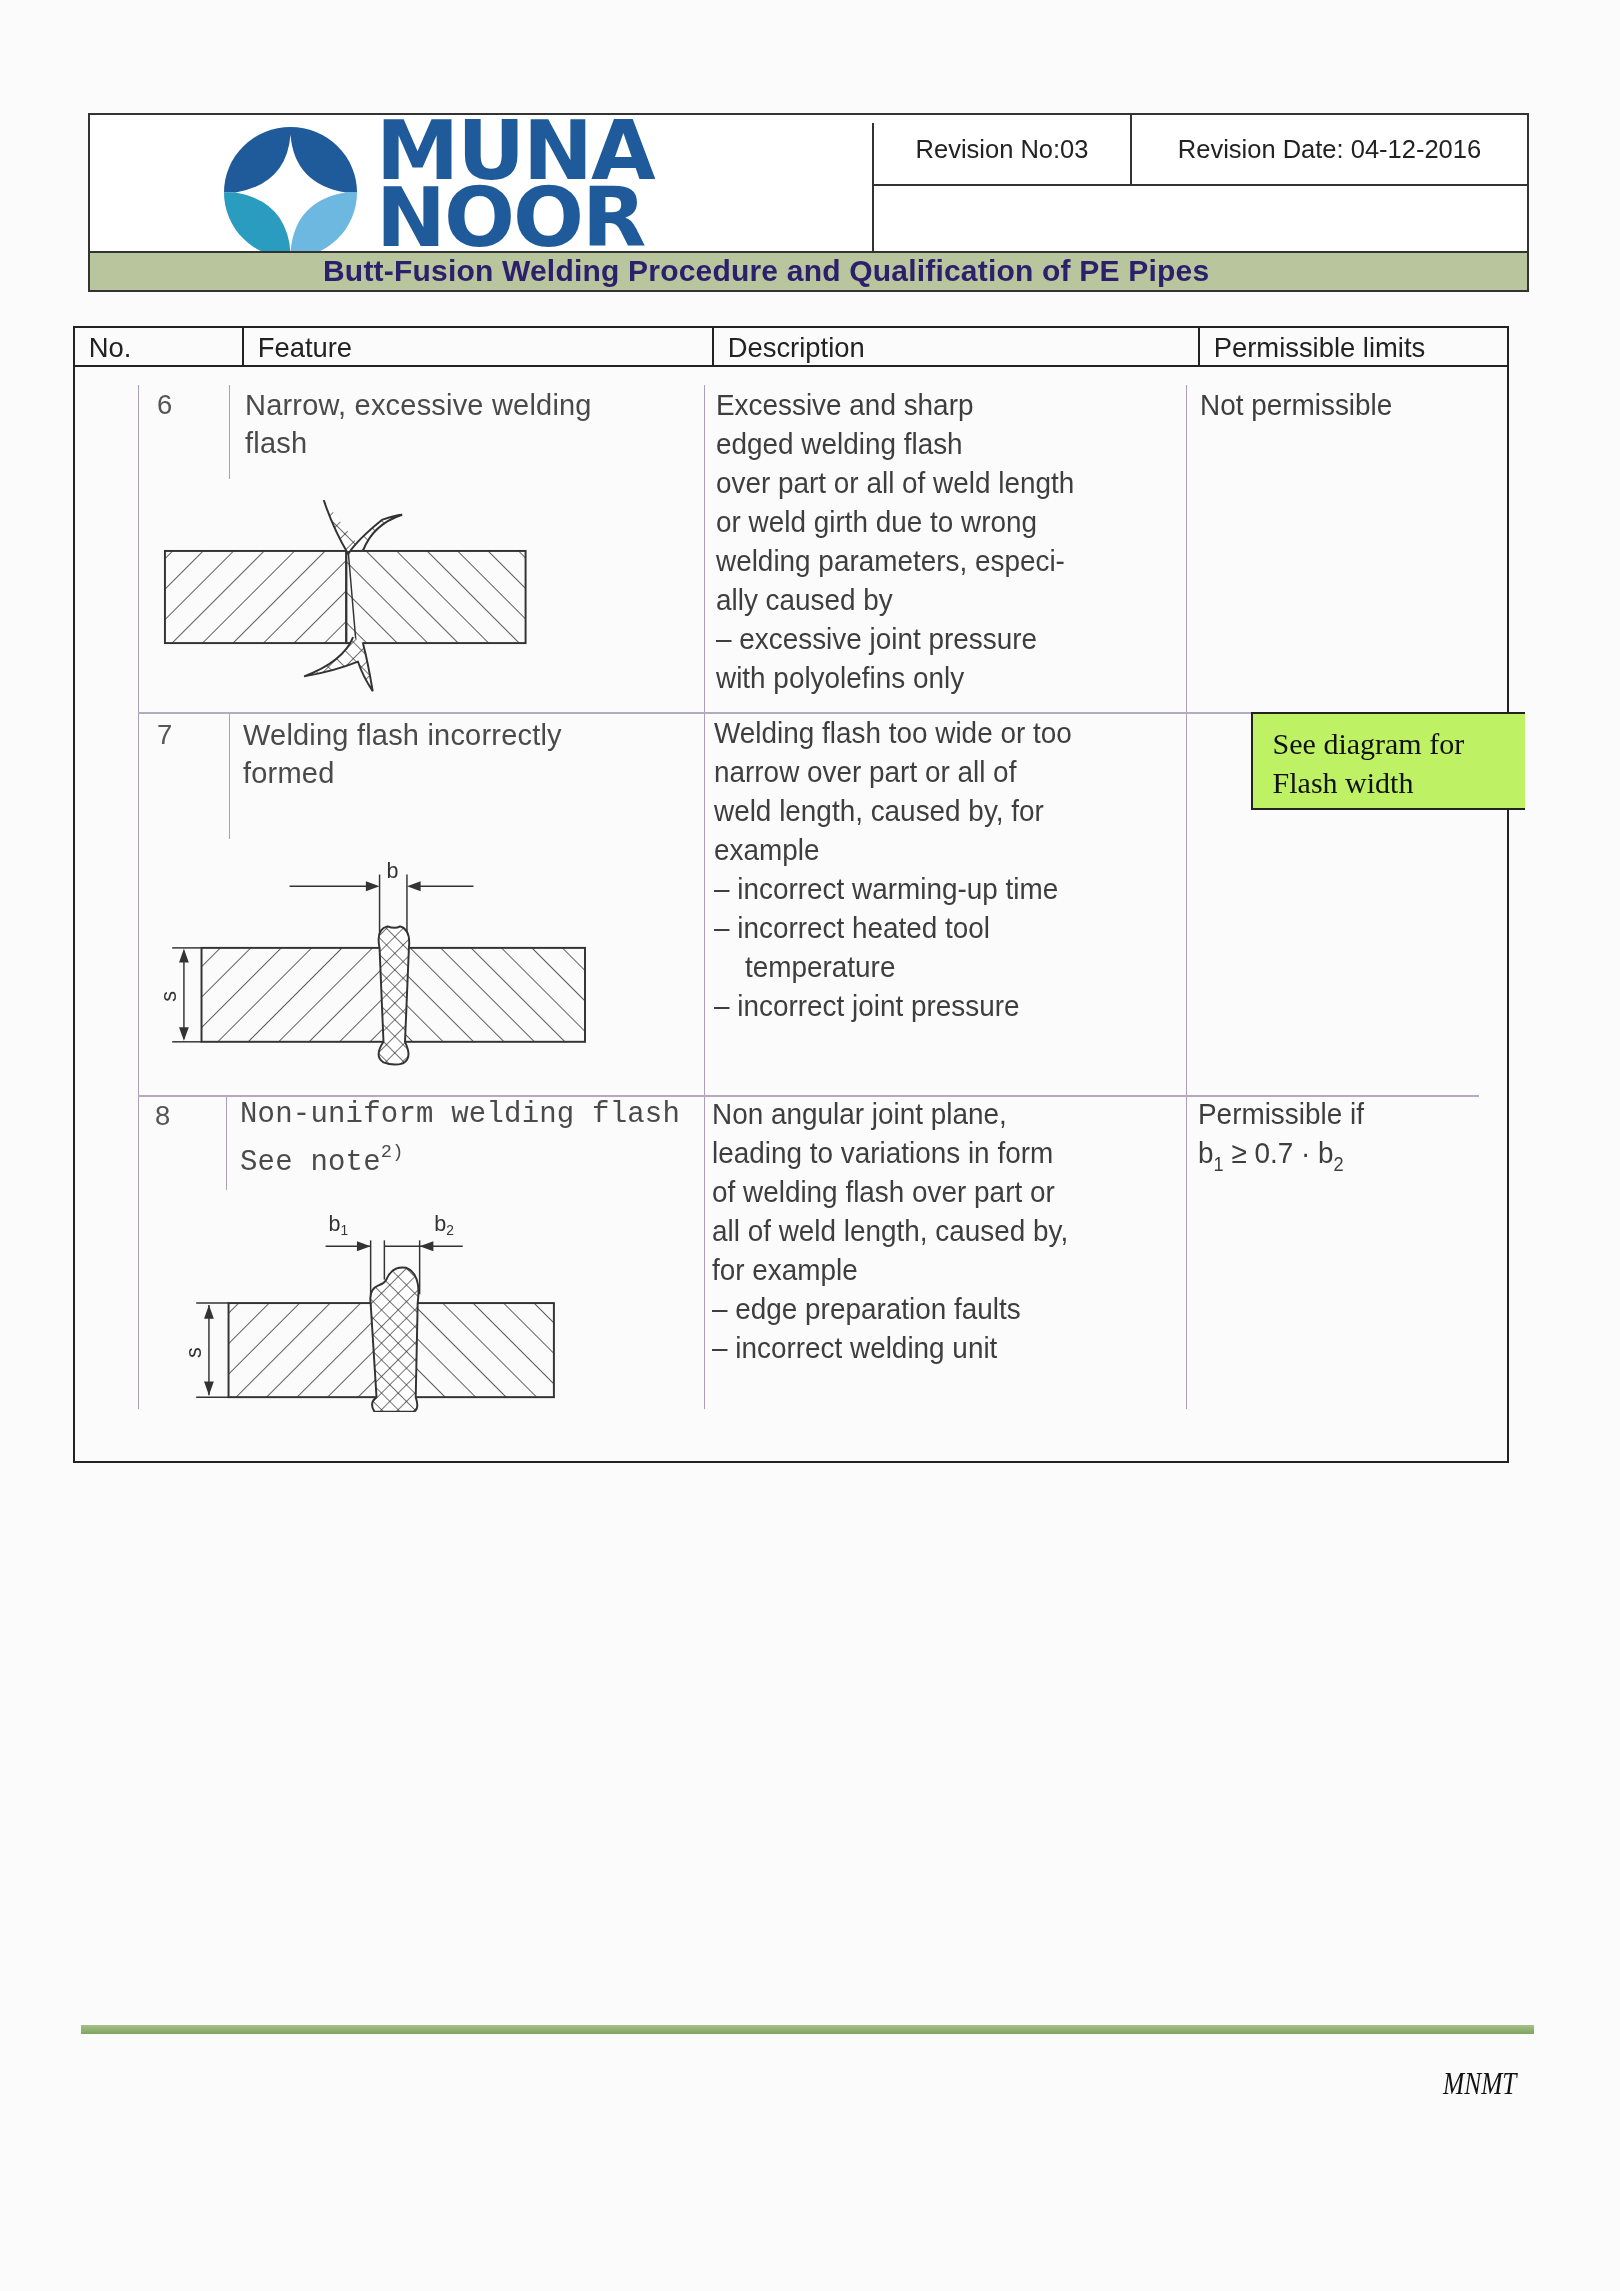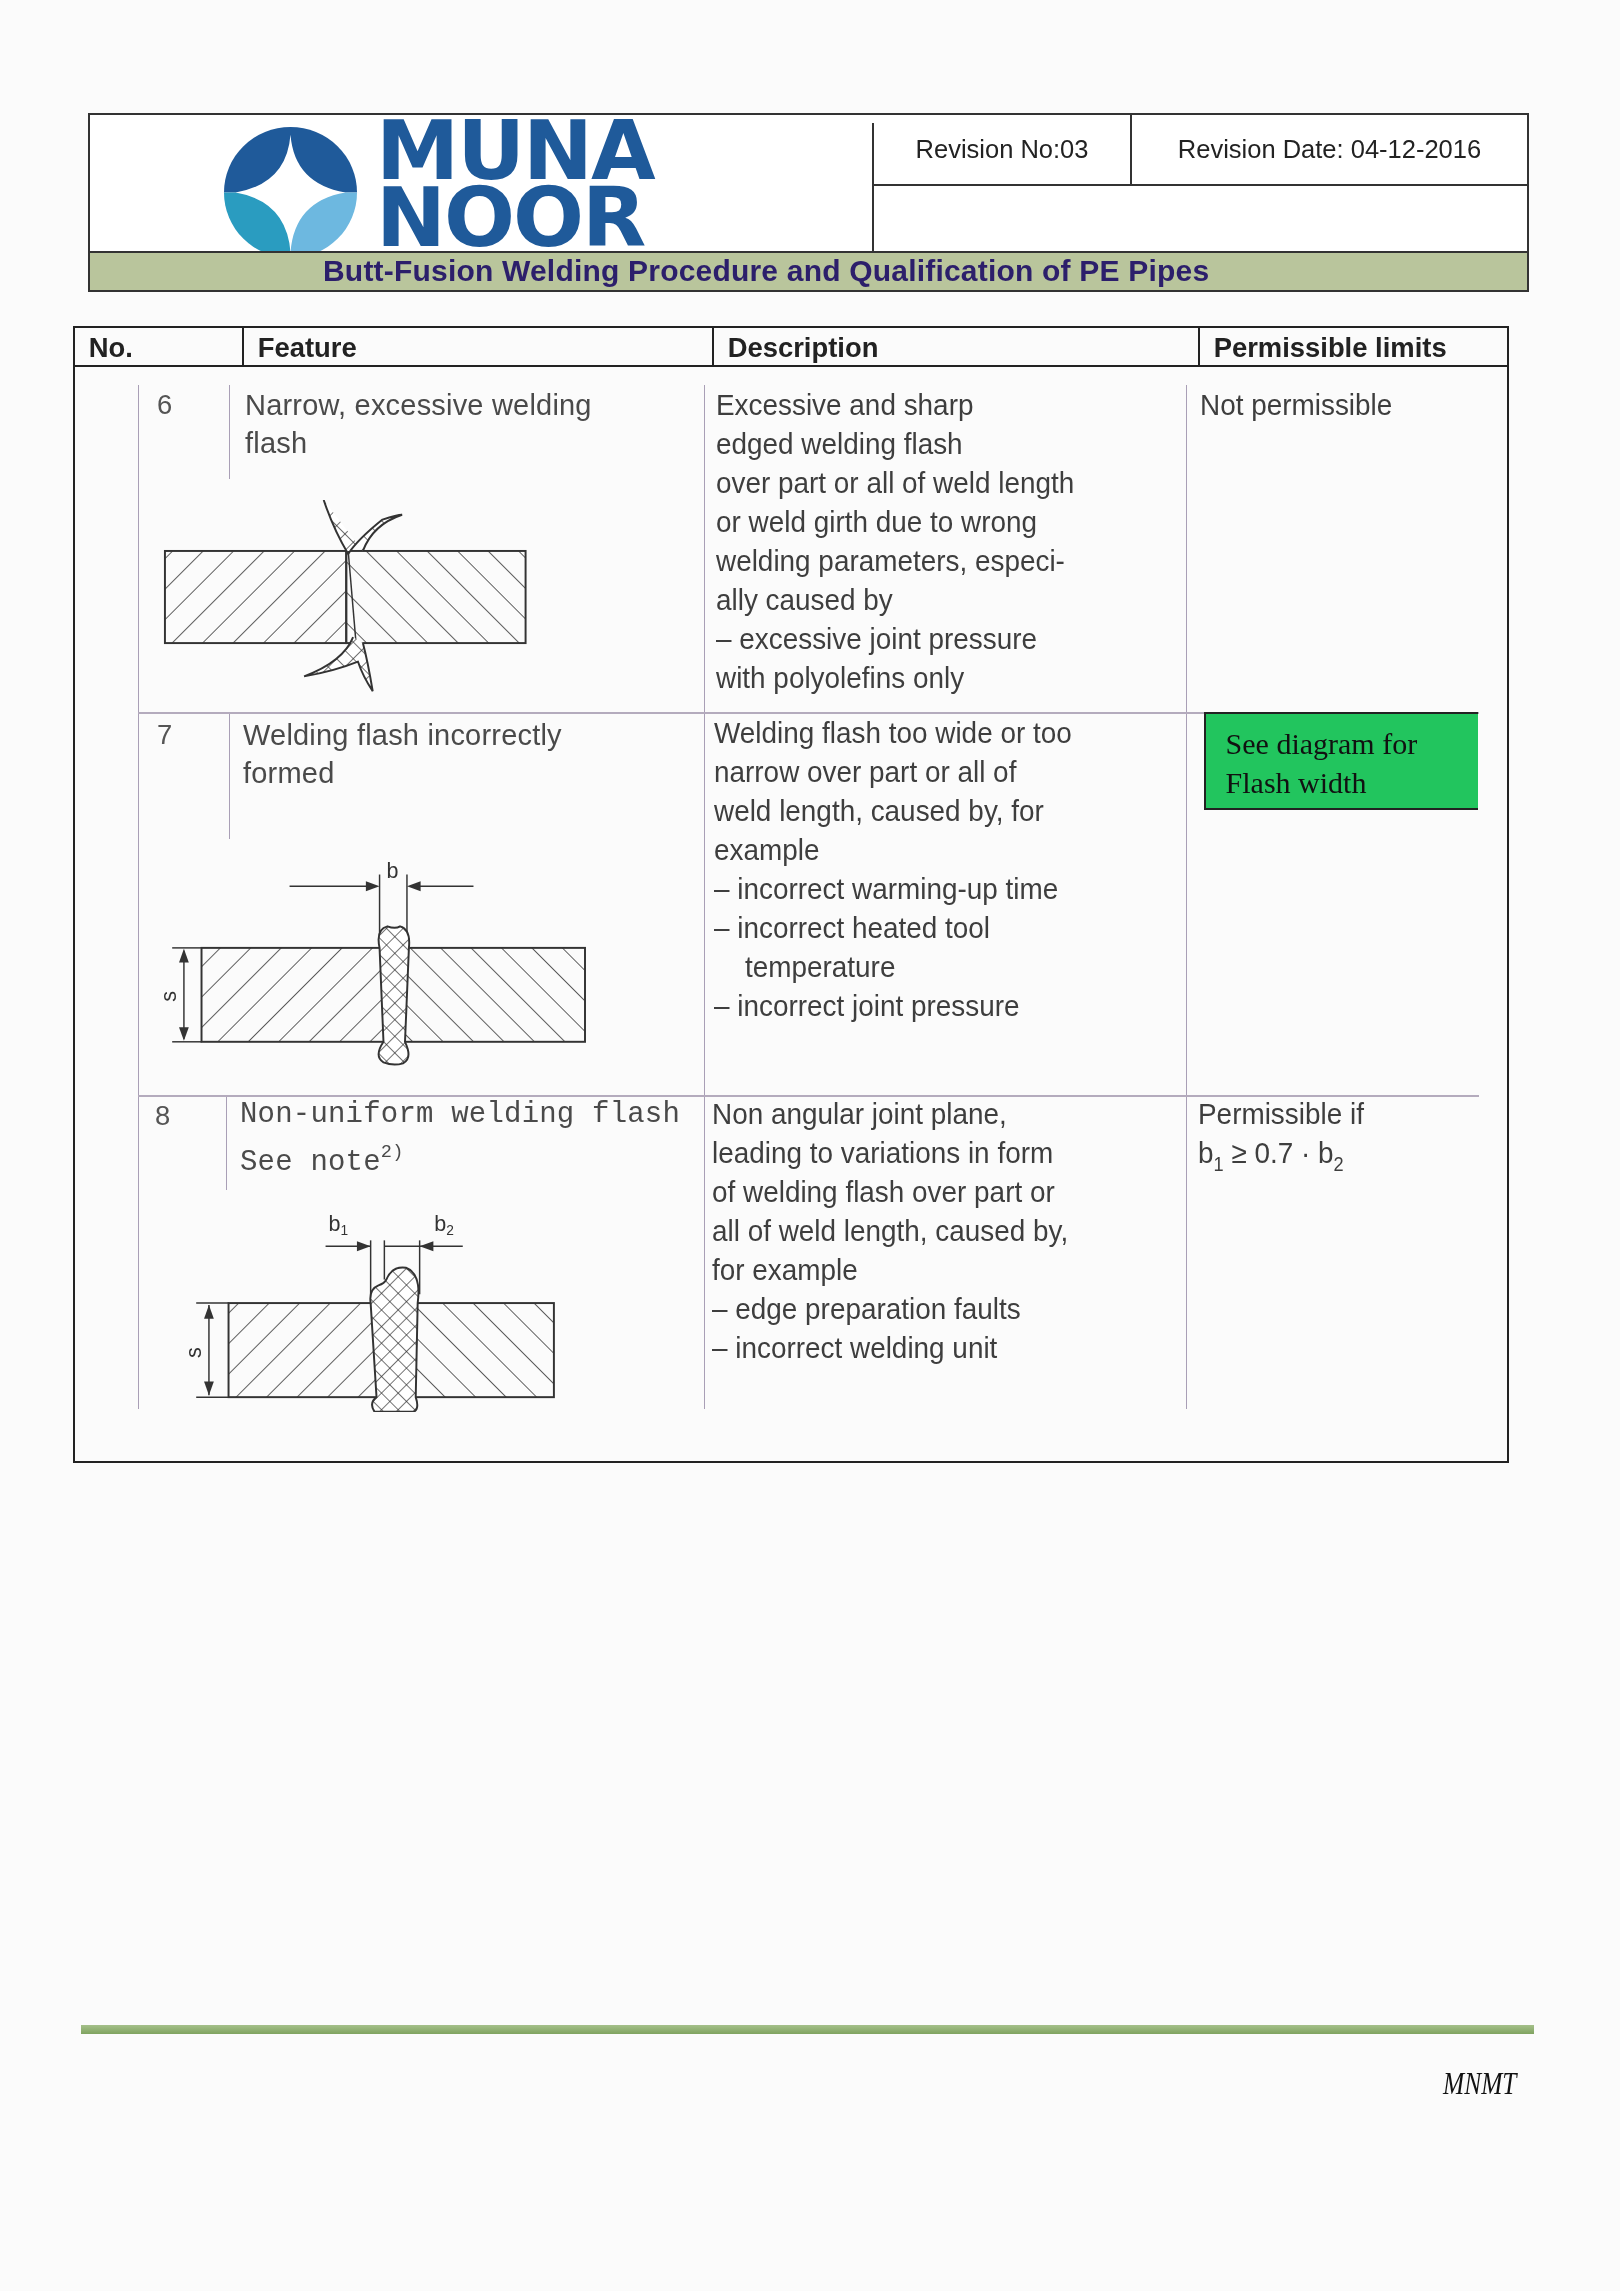--- a/index.html
+++ b/index.html
@@ -16,35 +16,35 @@
   .logo-mark { left: 132px; top: 2px; width: 137px; height: 135px; }
   .logo-word { left: 286px; top: -5.9px; font-family: "DejaVu Sans", sans-serif; font-weight: bold; color: #1f5a9a; font-size: 82px; line-height: 67px; letter-spacing: -2px; transform: scaleX(1.02); transform-origin: left top; }
   .rev-no { left: 784px; top: 0; width: 258px; height: 71px; border-right: 2px solid #333; border-bottom: 2px solid #333; box-sizing: border-box; display: flex; align-items: center; justify-content: center; font-size: 25.5px; color: #222; }
   .rev-date { left: 1042px; top: 0; width: 395px; height: 71px; border-bottom: 2px solid #333; box-sizing: border-box; display: flex; align-items: center; justify-content: center; font-size: 25.5px; color: #222; }
   .page-no { left: 784px; top: 71px; width: 653px; height: 66px; display: flex; align-items: center; justify-content: center; font-size: 25.5px; color: #222; }
   .banner { left: 0; top: 136px; width: 1437px; height: 39px; background: #b9c59c; border-top: 2px solid #333; box-sizing: border-box; }
   .banner-text { left: 233px; top: 1px; font-weight: bold; font-size: 30px; color: #2c1f6b; white-space: nowrap; letter-spacing: 0.2px; }
 
   
   .tbl { left: 73px; top: 326px; width: 1436px; height: 1137px; border: 2px solid #222; box-sizing: border-box; }
-  .th { top: 0; height: 39px; border-bottom: 2px solid #222; box-sizing: border-box; font-weight: bold; font-size: 27.4px; color: #222; padding-left: 13.7px; line-height: 39px; }
+  .th { top: 0; height: 39px; border-bottom: 2px solid #222; box-sizing: border-box; font-weight: normal; font-size: 27.4px; color: #222; padding-left: 13.7px; line-height: 39px; }
   .th-no { left: 0; width: 169px; border-right: 2px solid #222; }
   .th-feat { left: 169px; width: 470px; border-right: 2px solid #222; }
   .th-desc { left: 639px; width: 486px; border-right: 2px solid #222; }
   .th-lim { left: 1125px; width: 307px; }
 
   
   .vline { width: 0; border-left: 1.5px solid #a99fb6; }
   .hline { height: 0; border-top: 2px solid #b4abbd; }
   .cell-text { font-size: 29px; line-height: 38px; color: #4a4a4a; letter-spacing: 0.2px; }
   .cell-no { font-size: 27.4px; color: #555; }
   .desc-text { font-size: 30px; line-height: 39px; color: #3e3e3e; transform: scaleX(0.93); transform-origin: left top; white-space: nowrap; }
   .sup { font-size: 18.6px; vertical-align: 12.7px; }
   .sub { font-size: 19.6px; vertical-align: -7.8px; }
-  .lim-box { left: 1204px; top: 712px; width: 274px; height: 98px; border-left: 2px solid #222; border-top: 2px solid #222; border-bottom: 2.9px solid #222; box-sizing: border-box; background: #22c55e; }
+  .lim-box { left: 1251px; top: 712px; width: 274px; height: 98px; border-left: 2px solid #222; border-top: 2px solid #222; border-bottom: 2.9px solid #222; box-sizing: border-box; background: #bef264; }
   .lim-box-text { font-family: "Liberation Serif", serif; font-size: 30px; line-height: 39px; color: #111; padding: 9.8px 0 0 19.6px; }
 
   
   .foot-rule { left: 81px; top: 2025px; width: 1453px; height: 8.8px; background: linear-gradient(#a5c08a, #7fa360); }
   .foot-code { left: 1443px; top: 2066px; font-family: "Liberation Serif", serif; font-style: italic; font-size: 31px; color: #111; transform: scaleX(0.82); transform-origin: left top; }
 </style>
 </head>
 <body>
 
 <div class="abs hdr">

